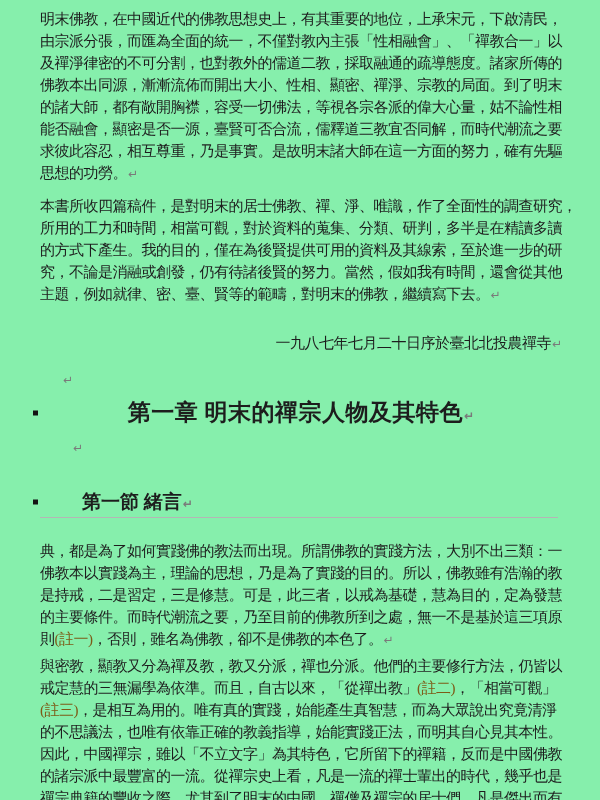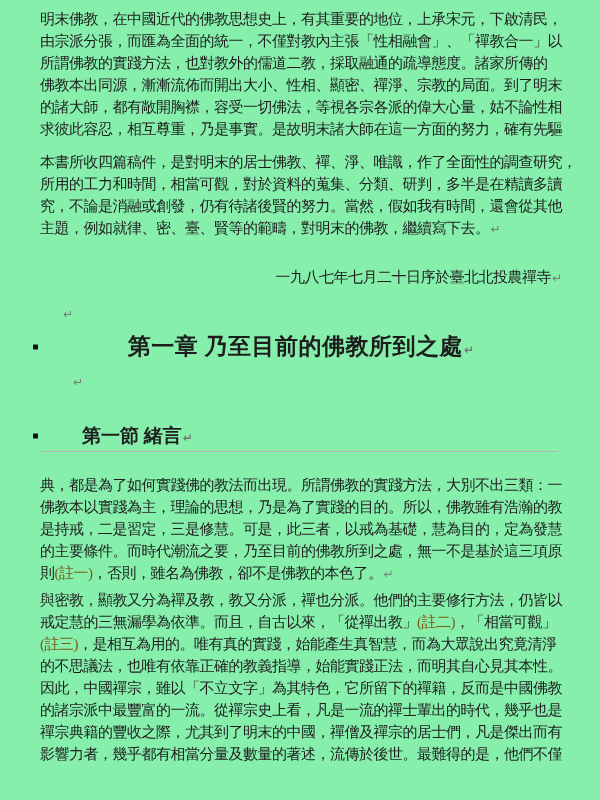--- a/index.html
+++ b/index.html
@@ -57,44 +57,47 @@
 </style>
 </head>
 <body>
 
 <div class="page">
   <div class="content">
 
     <div class="para">
       <div class="line">明末佛教，在中國近代的佛教思想史上，有其重要的地位，上承宋元，下啟清民，</div>
       <div class="line">由宗派分張，而匯為全面的統一，不僅對教內主張「性相融會」、「禪教合一」以</div>
-      <div class="line">所謂佛教的實踐方法，也對教外的儒道二教，採取融通的疏導態度。諸家所傳的</div>
+      <div class="line">及禪淨律密的不可分割，也對教外的儒道二教，採取融通的疏導態度。諸家所傳的</div>
       <div class="line">佛教本出同源，漸漸流佈而開出大小、性相、顯密、禪淨、宗教的局面。到了明末</div>
       <div class="line">的諸大師，都有敞開胸襟，容受一切佛法，等視各宗各派的偉大心量，姑不論性相</div>
+      <div class="line">能否融會，顯密是否一源，臺賢可否合流，儒釋道三教宜否同解，而時代潮流之要</div>
       <div class="line">求彼此容忍，相互尊重，乃是事實。是故明末諸大師在這一方面的努力，確有先驅</div>
+      <div class="line"><span>思想的功勞。</span><span class="pmark">↵</span></div>
     </div>
 
     <div class="para p2gap">
       <div class="line">本書所收四篇稿件，是對明末的居士佛教、禪、淨、唯識，作了全面性的調查研究，</div>
       <div class="line">所用的工力和時間，相當可觀，對於資料的蒐集、分類、研判，多半是在精讀多讀</div>
+      <div class="line">的方式下產生。我的目的，僅在為後賢提供可用的資料及其線索，至於進一步的研</div>
       <div class="line">究，不論是消融或創發，仍有待諸後賢的努力。當然，假如我有時間，還會從其他</div>
       <div class="line"><span>主題，例如就律、密、臺、賢等的範疇，對明末的佛教，繼續寫下去。</span><span class="pmark">↵</span></div>
     </div>
 
     <div class="date-line">
       <span>一九八七年七月二十日序於臺北北投農禪寺</span><span class="pmark">↵</span>
     </div>
 
     <div class="blank-line b1">
       <span class="pmark">↵</span>
     </div>
 
     <div class="h1-row">
       <span class="sq-bullet"></span>
-      <span class="h1-text"><span>第一章 乃至目前的佛教所到之處</span><span class="pmark">↵</span></span>
+      <span class="h1-text"><span>第一章 明末的禪宗人物及其特色</span><span class="pmark">↵</span></span>
     </div>
 
     <div class="blank-line b2">
       <span class="pmark">↵</span>
     </div>
 
     <div class="h2-row">
       <span class="sq-bullet"></span>
       <div class="h2-text"><span>第一節 緒言</span><span class="pmark">↵</span></div>
     </div>

